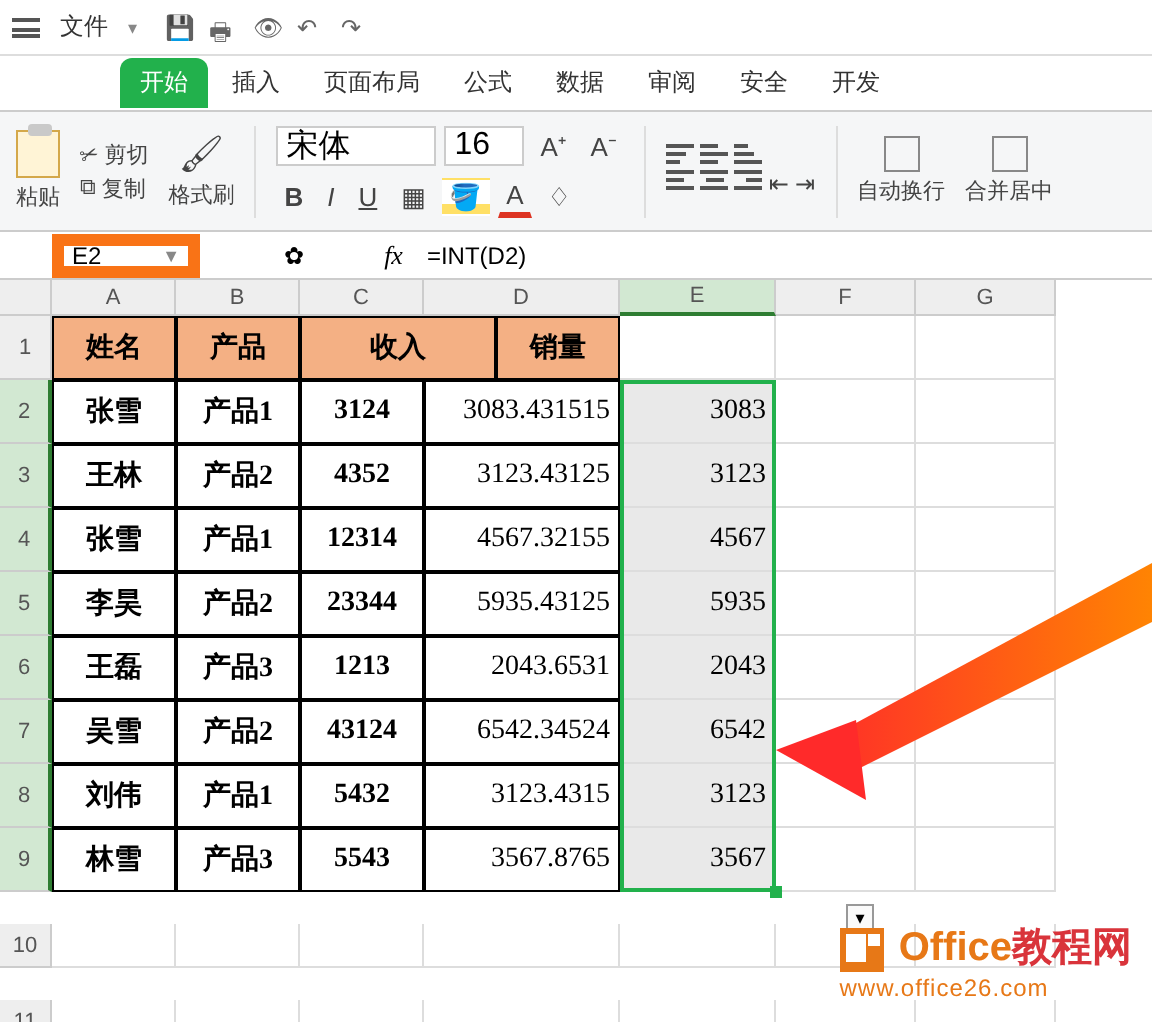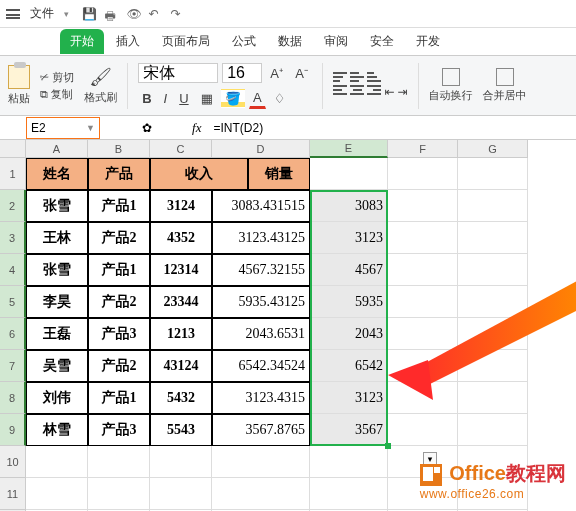--- a/index.html
+++ b/index.html
@@ -30,39 +30,39 @@
 .btnrow{display:flex;gap:4px;align-items:center;}
 .btnrow .b{padding:1px 3px;border:1px solid transparent;cursor:pointer;font-size:13px;}
 .align-block{display:flex;flex-direction:column;gap:3px;}
 .align-row{display:flex;gap:3px;}
 .align-i{width:14px;height:10px;display:flex;flex-direction:column;justify-content:space-between;}
 .align-i span{height:2px;background:#555;display:block;}
 .merge-wrap{display:flex;flex-direction:column;align-items:center;font-size:11px;gap:2px;}
 .merge-icon, .wrap-icon { width:18px; height:18px; border:1px solid #888;}
 
 .refbar { height:24px; border-bottom:1px solid #ccc; display:flex; align-items:center; font-size:12px; }
-.namebox { width:74px; height:22px; border:1px solid #f97316; margin:0 2px 0 26px; padding:0 4px; display:flex; align-items:center; justify-content:space-between; background:white;}
+.namebox { width:74px; height:22px; border:6px solid #f97316; margin:0 2px 0 26px; padding:0 4px; display:flex; align-items:center; justify-content:space-between; background:white;}
 .namebox .dd{color:#888;font-size:9px;}
 .fx { margin-left:40px; font-style:italic; font-family:serif; font-size:13px; }
 .formula-txt{margin-left:12px;}
 
 .sheet-wrap { position: relative; }
 .colhdrs { display:flex; height:18px; font-size:11px; color:#555; }
 .corner { width:26px; border-right:1px solid #ccc; border-bottom:1px solid #ccc; background:#eee;}
 .ch { border-right:1px solid #ccc; border-bottom:1px solid #ccc; display:flex; align-items:center; justify-content:center; background:#eee;}
 .ch.sel { background:#d2e8d2; border-bottom:2px solid #2e7d32;}
 .cA{width:62px;}.cB{width:62px;}.cC{width:62px;}.cD{width:98px;}.cE{width:78px;}.cF{width:70px;}.cG{width:70px;}
 
 .rows { }
 .row { display:flex; }
 .rh { width:26px; font-size:11px; color:#555; display:flex; align-items:center; justify-content:center; border-right:1px solid #ccc; border-bottom:1px solid #ccc; background:#eee;}
 .rh.sel { background:#d2e8d2; border-right:2px solid #2e7d32;}
 .cell { border-right:1px solid #ddd; border-bottom:1px solid #ddd; display:flex; align-items:center; padding: 0 4px; font-size:14px; font-family: "SimSun", serif; background:white;}
 .row.h32 .cell, .row.h32 .rh { height:32px; }
-.row.h18 .cell, .row.h18 .rh { height:32px; }
+.row.h18 .cell, .row.h18 .rh { height:22px;margin-top:16px; }
 .hdr-cell { background:#f4b084 !important; color:#000; font-weight:normal; justify-content:center; border:1px solid #000 !important;}
 .data-cell { border:1px solid #000 !important; }
 .num { justify-content:flex-end; }
 .ctr { justify-content:center;font-weight:bold; }
 
 .sel-range { position:absolute; border:2px solid #22b14c; pointer-events:none; }
 .fill-handle { position:absolute; width:6px; height:6px; background:#22b14c; }
 .autofill-btn { position:absolute; width:14px; height:14px; border:1px solid #999; background:#fafafa; font-size:9px; display:flex; align-items:center; justify-content:center;}
 
 .arrow { position:absolute; pointer-events:none; }

